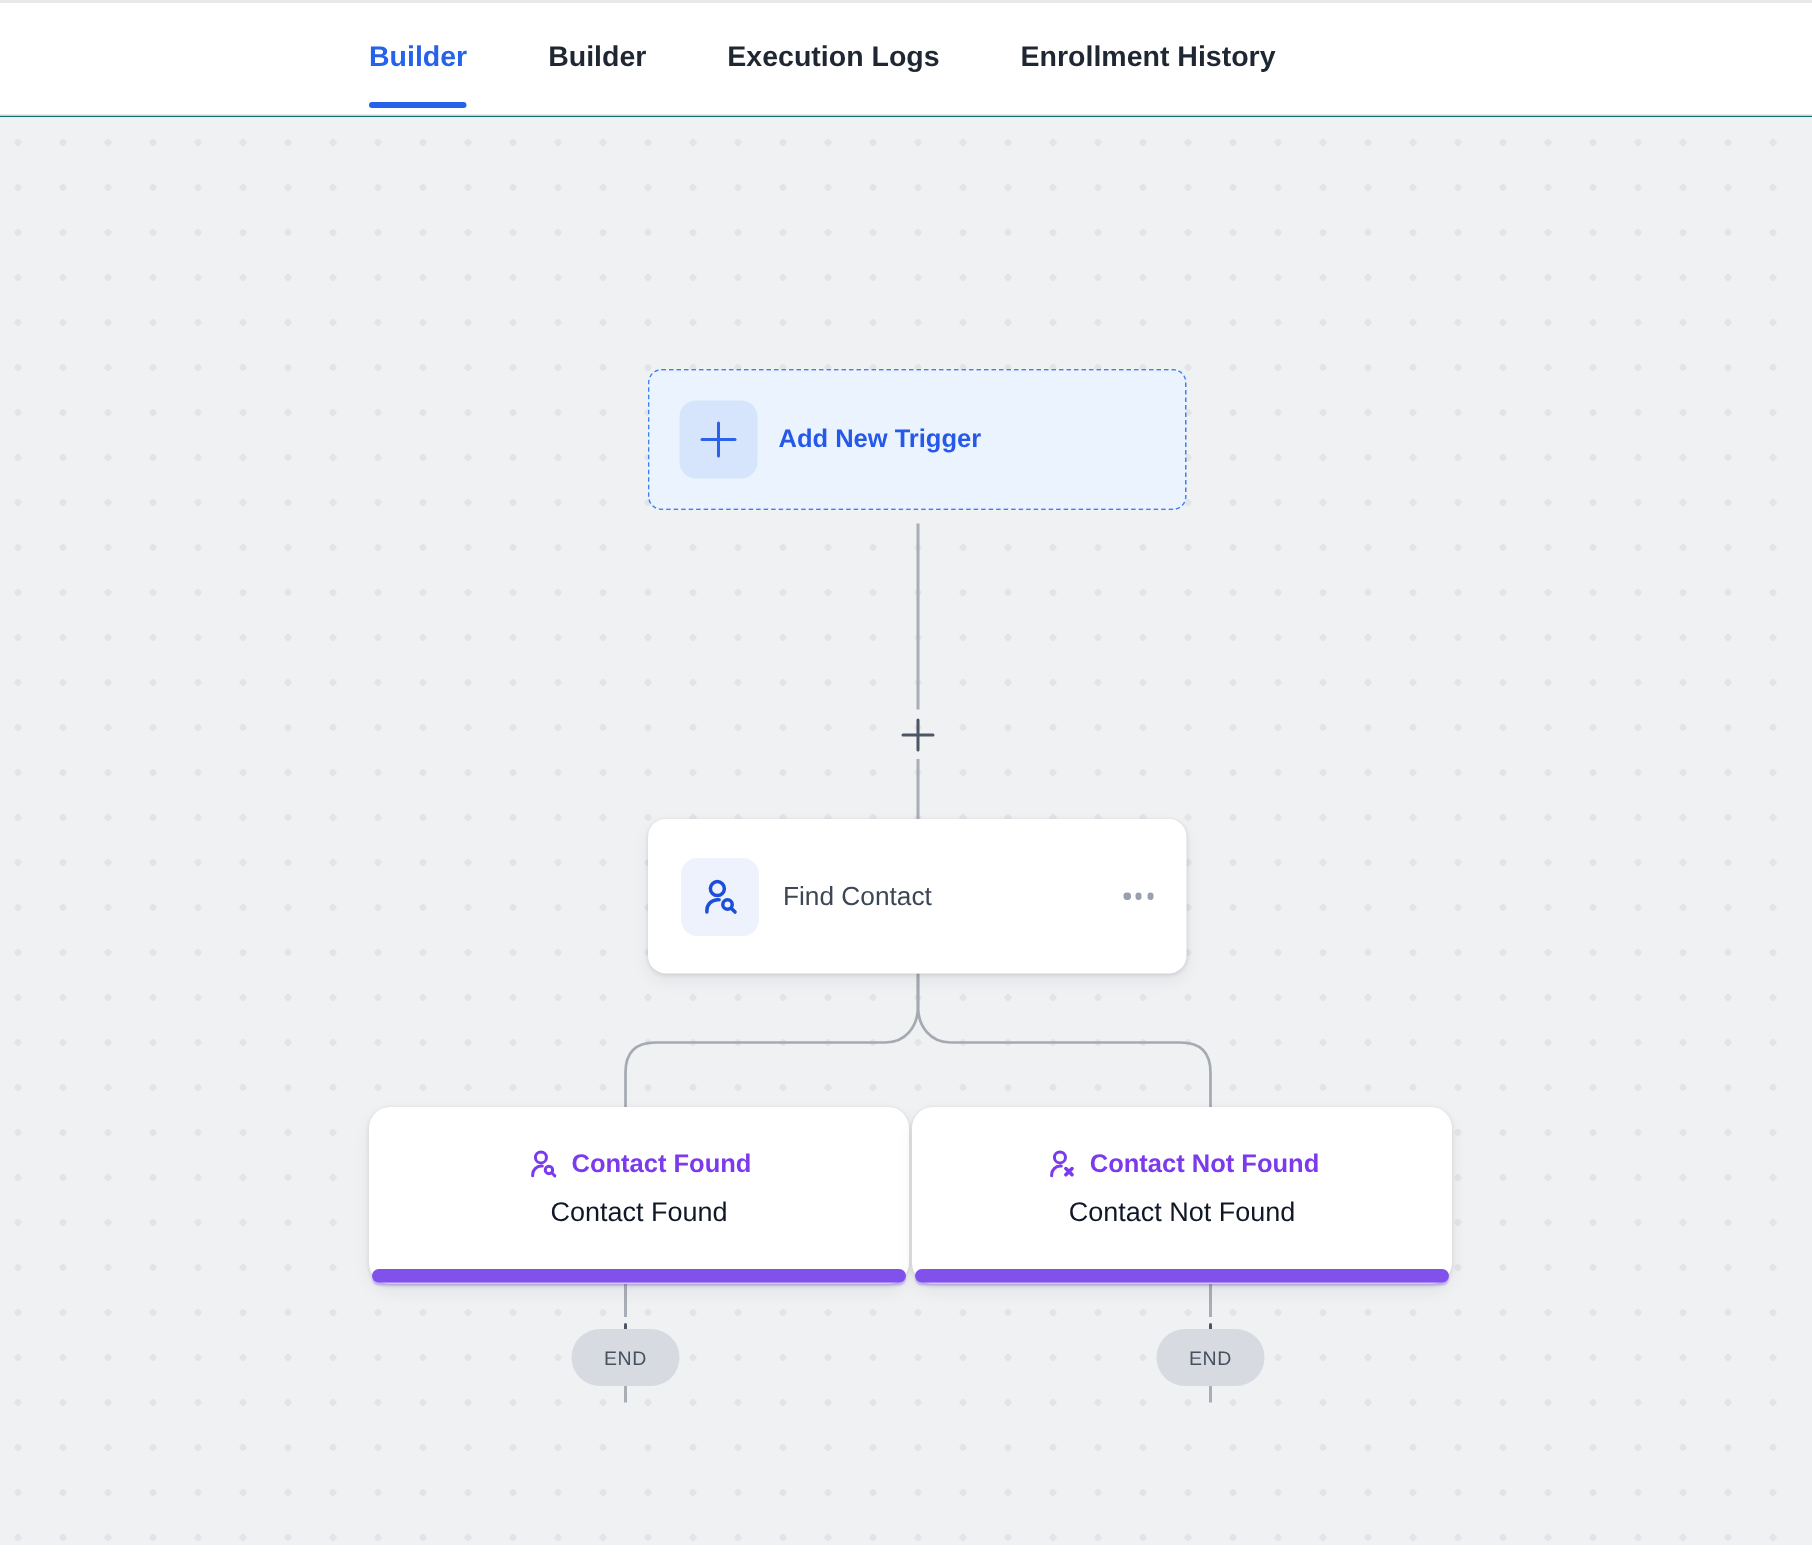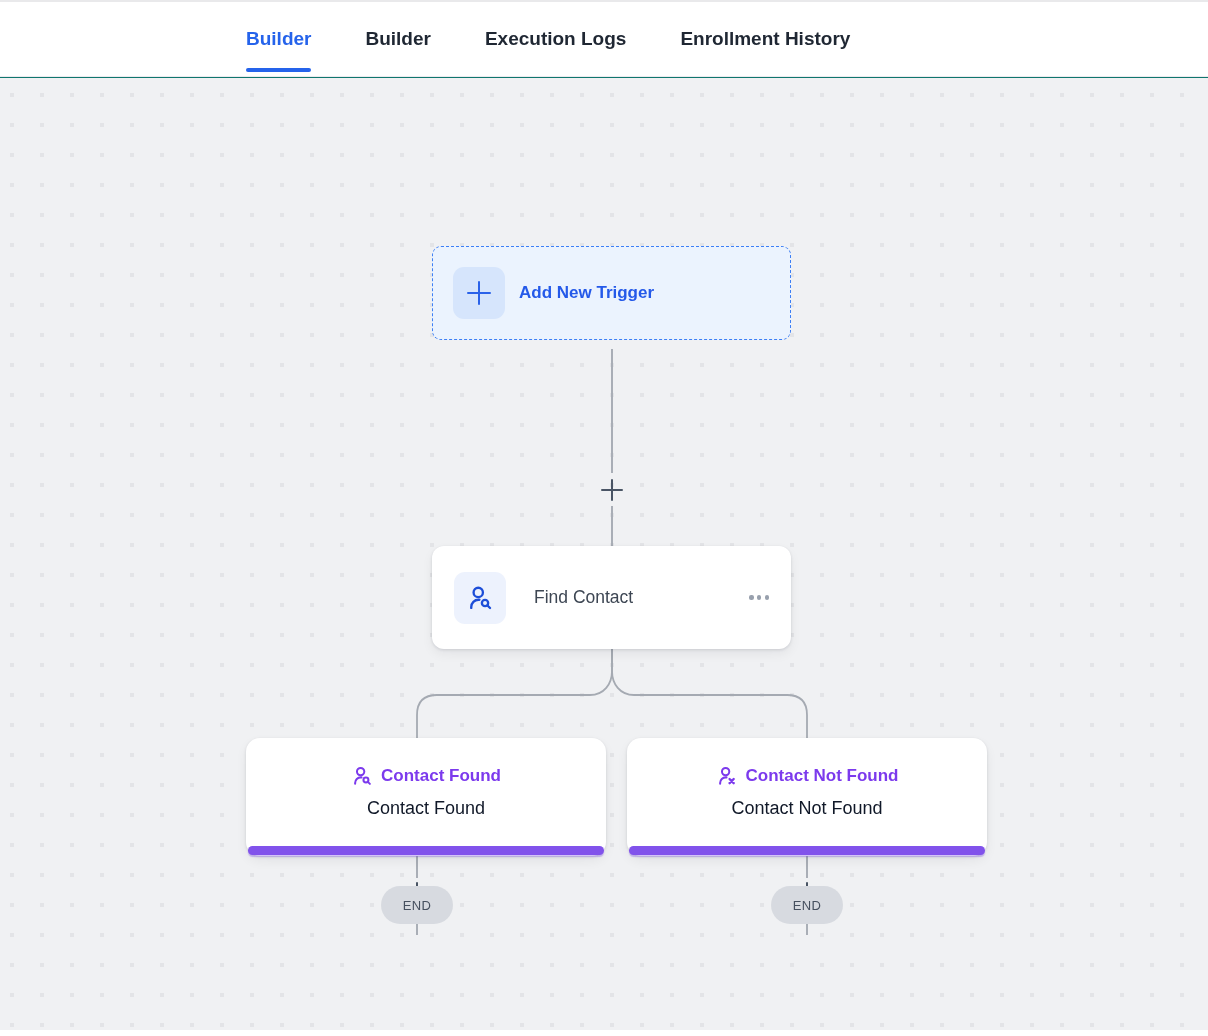--- a/index.html
+++ b/index.html
@@ -69,33 +69,33 @@
   .action-node {
     position:absolute; left:432px; top:468px; width:359px; height:103px;
     background:#ffffff; border-radius:12px; cursor:pointer;
     box-shadow:0 1px 3px rgba(16,24,40,.12), 0 5px 12px rgba(16,24,40,.06);
     display:flex; align-items:center; padding:0 22px;
   }
   .action-iconbox {
     width:52px; height:52px; background:#edf2fd; border-radius:11px; flex:0 0 auto;
     display:flex; align-items:center; justify-content:center;
   }
-  .action-label { margin-left:28px; font-size:17.5px; color:#3d4653; }
+  .action-label { margin-left:16px; font-size:17.5px; color:#3d4653; }
   .ellipsis { margin-left:auto; display:flex; gap:3.5px; cursor:pointer; padding:6px 0; }
   .ellipsis i { width:4.2px; height:4.2px; border-radius:50%; background:#98a0ad; }
 
   
   .branch-node {
     position:absolute; top:660px; width:360px; height:118px;
     background:#ffffff; border-radius:14px; cursor:pointer;
     box-shadow:0 1px 3px rgba(16,24,40,.12), 0 5px 12px rgba(16,24,40,.06);
     text-align:center; padding-top:27px;
   }
   .branch-node.left { left:246px; }
-  .branch-node.right { left:627px; }
+  .branch-node.right { left:608px; }
   .branch-title-row { display:flex; align-items:center; justify-content:center; gap:8px; }
   .branch-title { font-size:17px; font-weight:700; color:#7c3aed; }
   .branch-subtitle { margin-top:11px; font-size:18px; color:#101828; }
   .branch-bar {
     position:absolute; left:2px; right:2px; bottom:1px; height:9px;
     background:#8152eb; border-radius:9px;
     box-shadow:0 2px 1px rgba(133,86,236,.35);
   }
 
   

